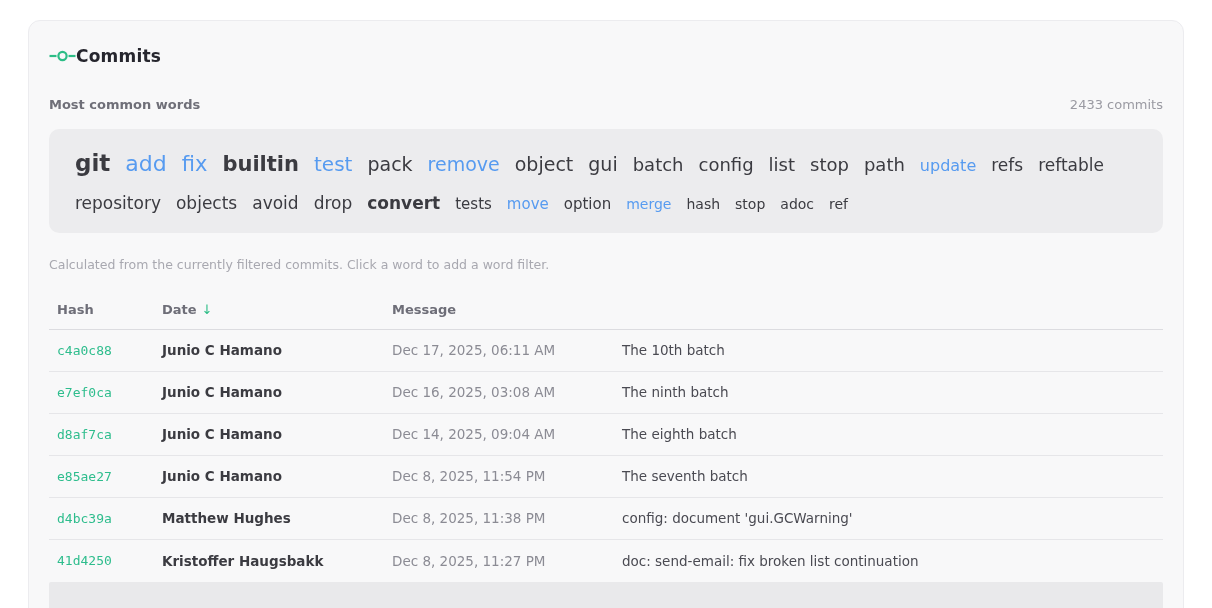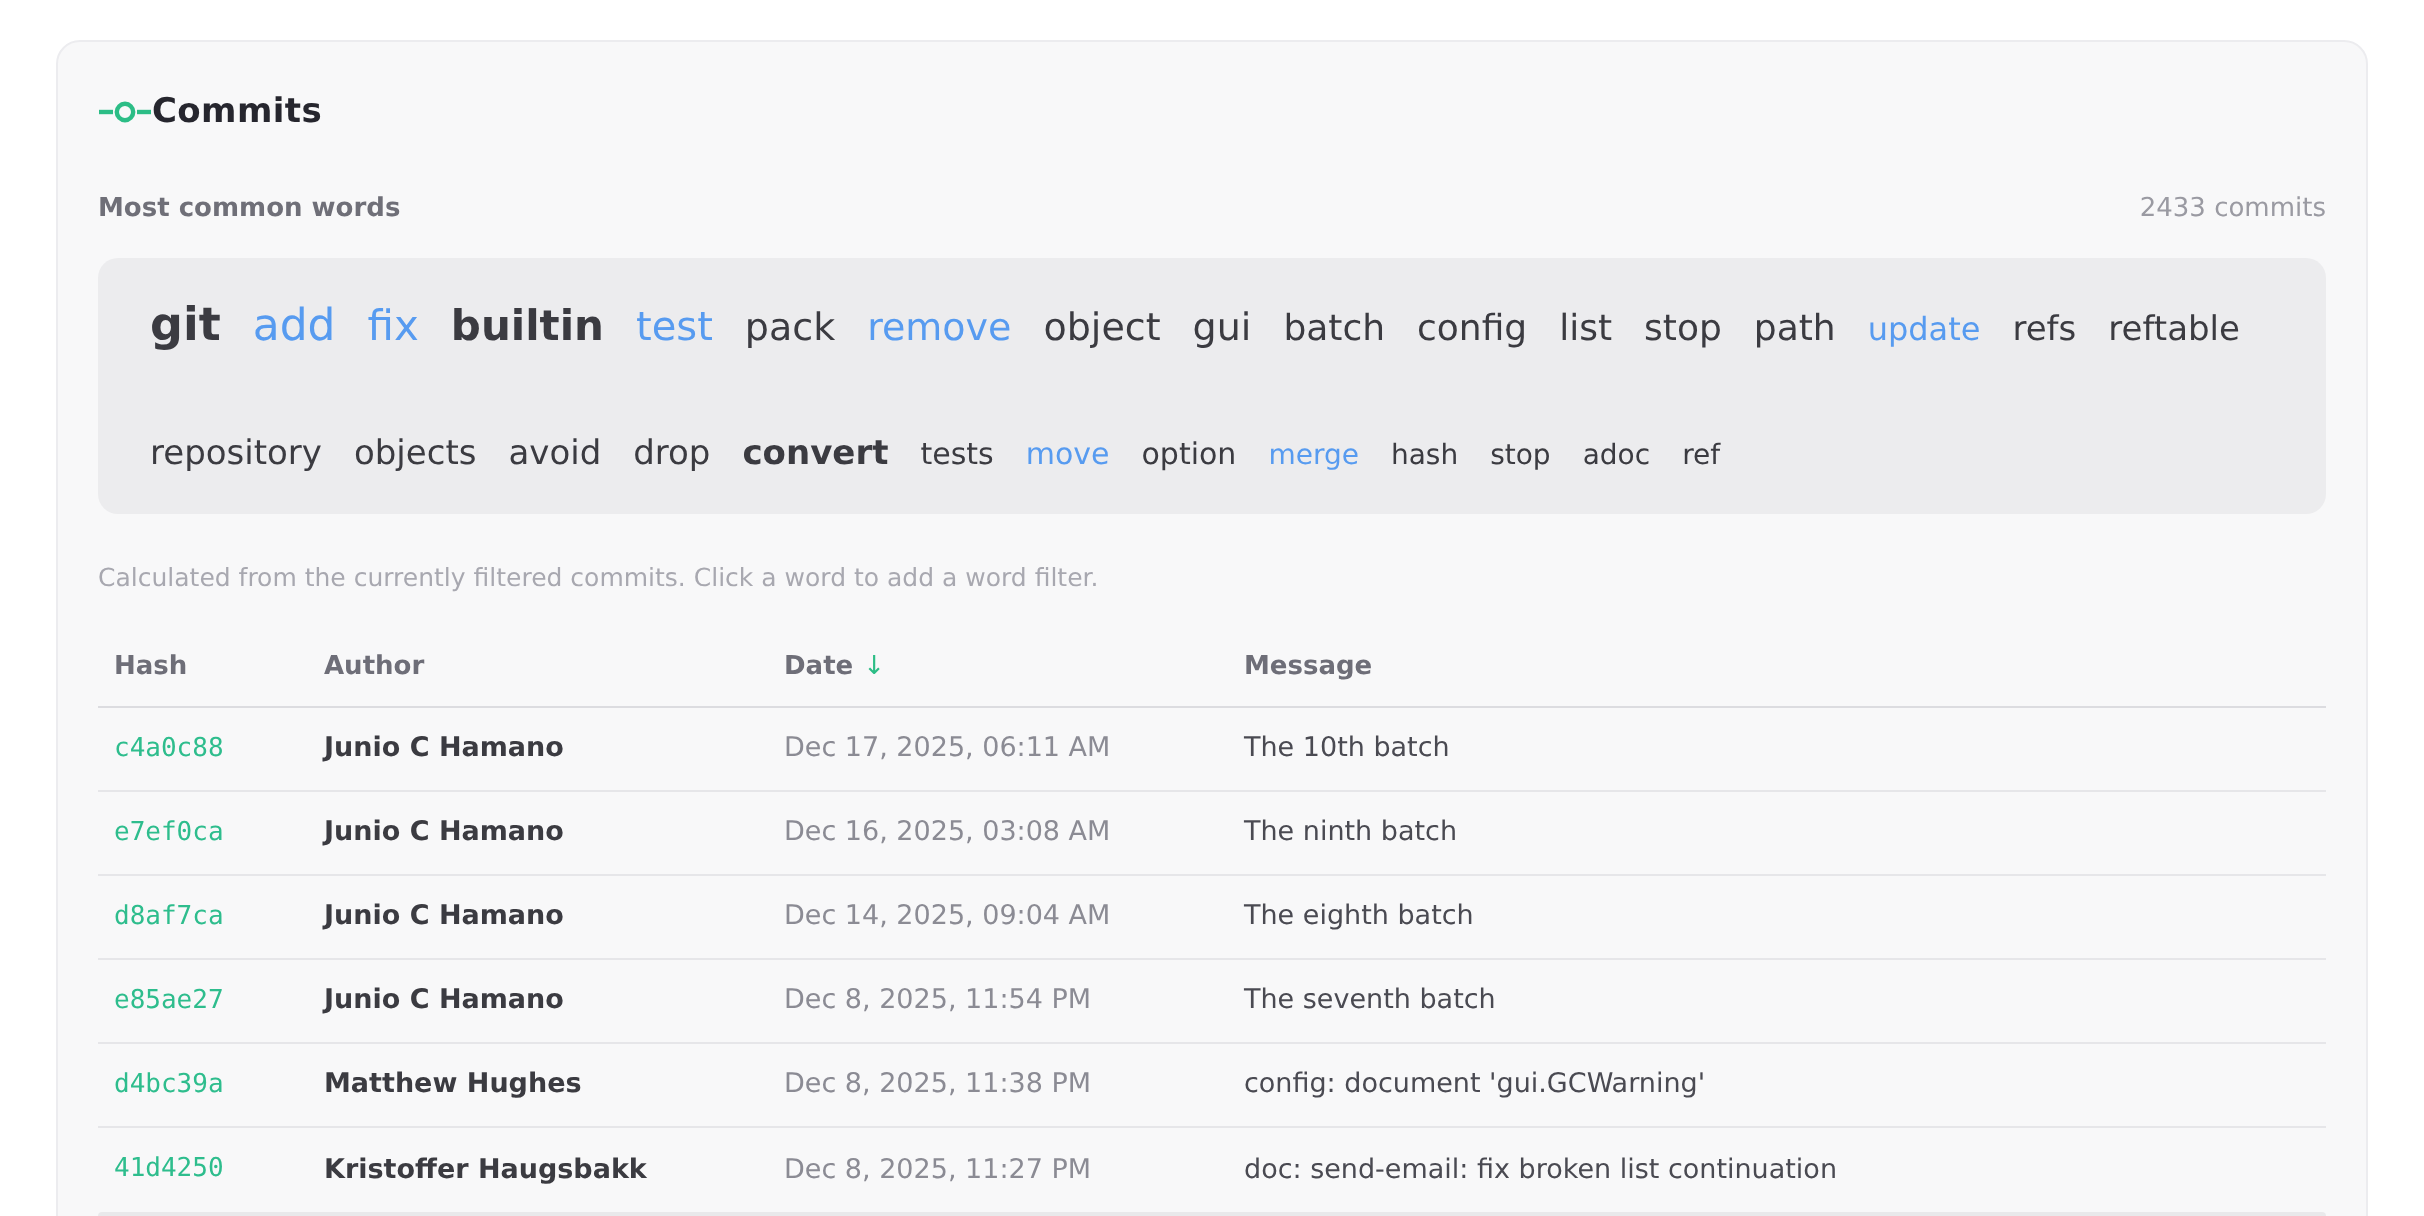--- a/index.html
+++ b/index.html
@@ -12,21 +12,21 @@
   }
   .card-header { display:flex; align-items:center; margin-top:24px; height:22px; }
   .commit-icon { display:flex; align-items:center; }
   .card-title { font-size:17px; font-weight:700; color:#26262e; letter-spacing:0.2px; }
   .subheader { display:flex; justify-content:space-between; align-items:center; margin-top:30px; }
   .subheader-label { font-size:13px; font-weight:600; color:#6f6f78; }
   .commit-count { font-size:13px; color:#9a9aa2; }
   .wordbox {
     margin-top:17px; background:#ececee; border-radius:10px;
     padding:17px 26px; display:flex; flex-wrap:wrap; align-items:baseline;
-    column-gap:15px; row-gap:4px; line-height:1.55;gap:16px;
+    column-gap:15px; row-gap:4px; line-height:1.55;
   }
   .word { cursor:pointer; white-space:nowrap; }
   .word.dark { color:#3b3b41; }
   .word.blue { color:#579bf0; }
   .flex-break { flex-basis:100%; height:0; }
   .caption { margin-top:24px; font-size:12.5px; color:#a8a8b0; }
   .table { margin-top:18px; }
   .trow, .thead {
     display:grid; grid-template-columns:105px 230px 230px 1fr;
     align-items:center;
@@ -96,21 +96,20 @@
       <span class="word dark" style="font-size: 14px; font-weight: 500;">stop</span>
       <span class="word dark" style="font-size: 14px; font-weight: 500;">adoc</span>
       <span class="word dark" style="font-size: 14px; font-weight: 500;">ref</span>
     </div>
 
   <div class="caption">Calculated from the currently filtered commits. Click a word to add a word filter.</div>
 
   <div class="table">
     <div class="thead">
       <div class="cell">Hash</div>
-      <div class="cell">Author</div>
       <div class="cell">
         <span>Date</span><span class="sort-arrow">↓</span>
       </div>
       <div class="cell">Message</div>
     </div>
     <div id="tbody">
         <div class="trow">
     <div class="cell hash">c4a0c88</div>
     <div class="cell author">Junio C Hamano</div>
     <div class="cell date">Dec 17, 2025, 06:11 AM</div>

